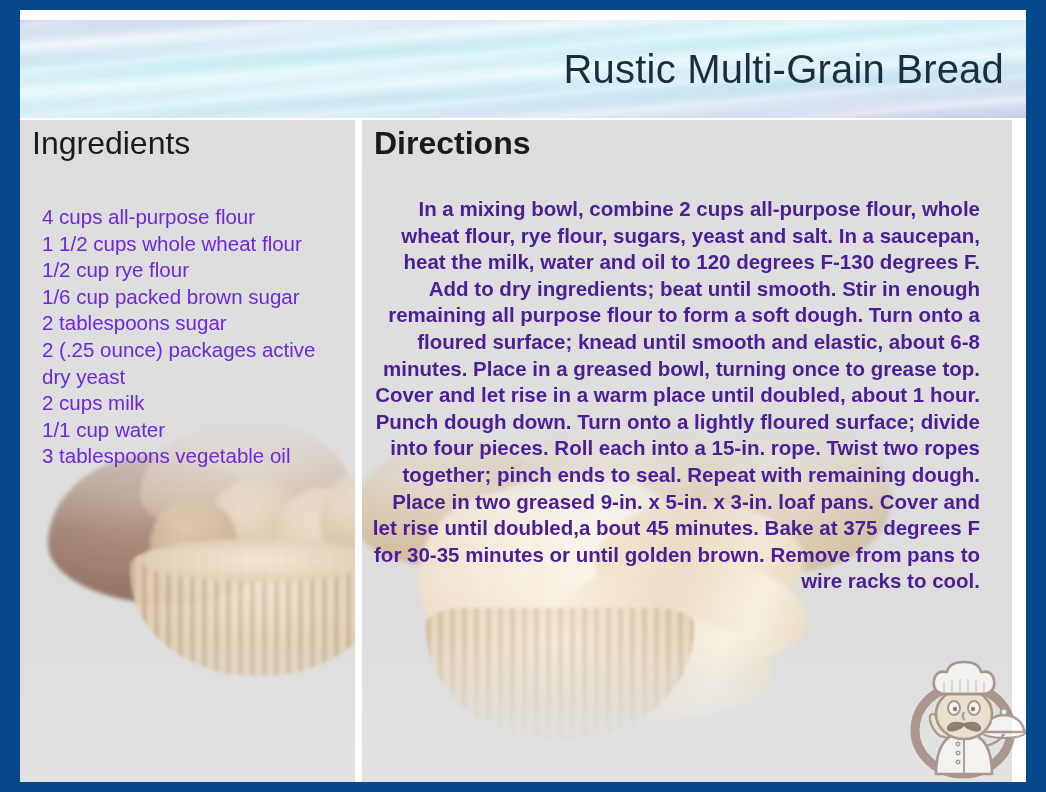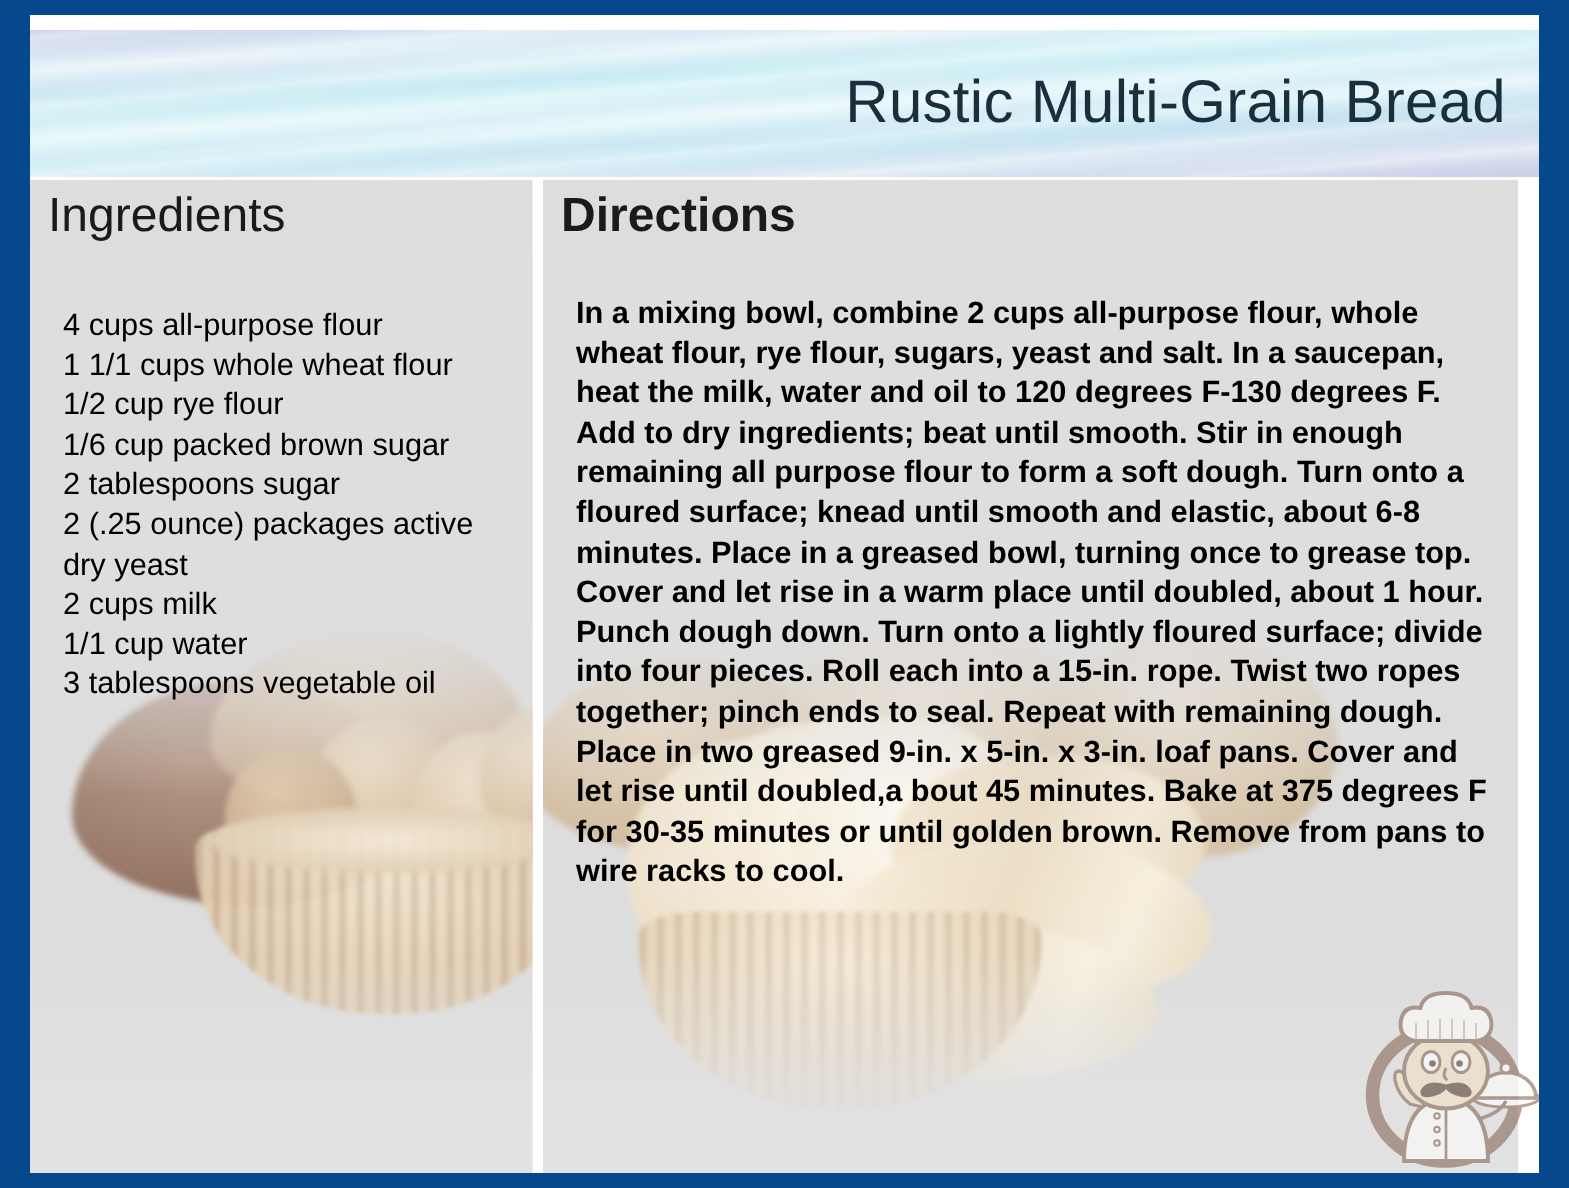--- a/index.html
+++ b/index.html
@@ -127,30 +127,30 @@
   }
   
   .content{
     position:relative;z-index:4;
   }
   .ing-list{
     position:absolute;left:22px;top:84px;
     width:300px;
     font-size:20.5px;
     line-height:26.6px;
-    color:#000000;
+    color:#6d28d9;
   }
   .ing-list div{white-space:pre-wrap;}
   .dir-body{
-    position:absolute;left:22px;top:76px;
+    position:absolute;left:10px;top:76px;
     width:608px;
     font-size:20.5px;
     line-height:26.6px;
-    color:#000000;
-    text-align:left;
+    color:#4c1d95;
+    text-align:right;
   }
   
   .chef{
     position:absolute;
     left:880px;top:642px;
     width:130px;height:130px;
     z-index:5;
     opacity:0.62;
   }
 </style>
@@ -197,21 +197,21 @@
         <div class="fade-top"></div>
         <div class="fade-bot"></div>
       </div>
 
       <div class="tab-notch"></div>
       <div class="tab-title">Ingredients</div>
 
       <div class="content">
         <div class="ing-list">
           <div>4 cups all-purpose flour</div>
-          <div>1 1/1 cups whole wheat flour</div>
+          <div>1 1/2 cups whole wheat flour</div>
           <div>1/2 cup rye flour</div>
           <div>1/6 cup packed brown sugar</div>
           <div>2 tablespoons sugar</div>
           <div>2 (.25 ounce) packages active dry yeast</div>
           <div>2 cups milk</div>
           <div>1/1 cup water</div>
           <div>3 tablespoons vegetable oil</div>
         </div>
       </div>
     </div>

